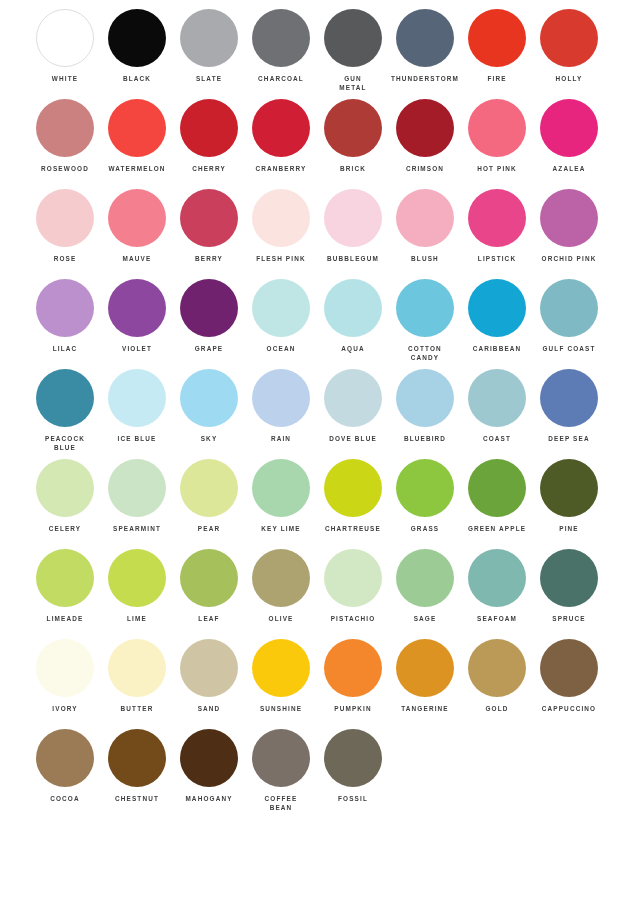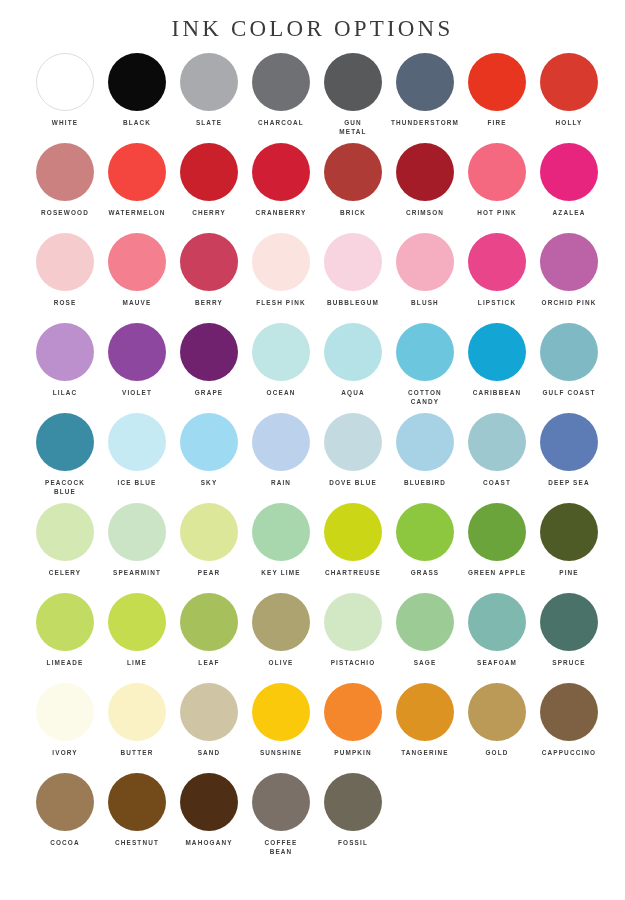--- a/index.html
+++ b/index.html
@@ -75,21 +75,20 @@
     width: 72px;
     white-space: pre-line;
     font-family: "Liberation Sans", sans-serif;
   }
 </style>
 </head>
 <body>
 
 <div id="page">
 
-  <h1 id="chart-title">INK COLOR OPTIONS</h1>
 
   <div id="palette">
       <div class="color-row">
         <div class="swatch-cell">
           <div class="swatch-dot outlined" style="background-color: rgb(255, 255, 255);"></div>
           <div class="swatch-label">WHITE</div>
         </div>
         <div class="swatch-cell">
           <div class="swatch-dot" style="background-color: rgb(10, 10, 10);"></div>
           <div class="swatch-label">BLACK</div>

